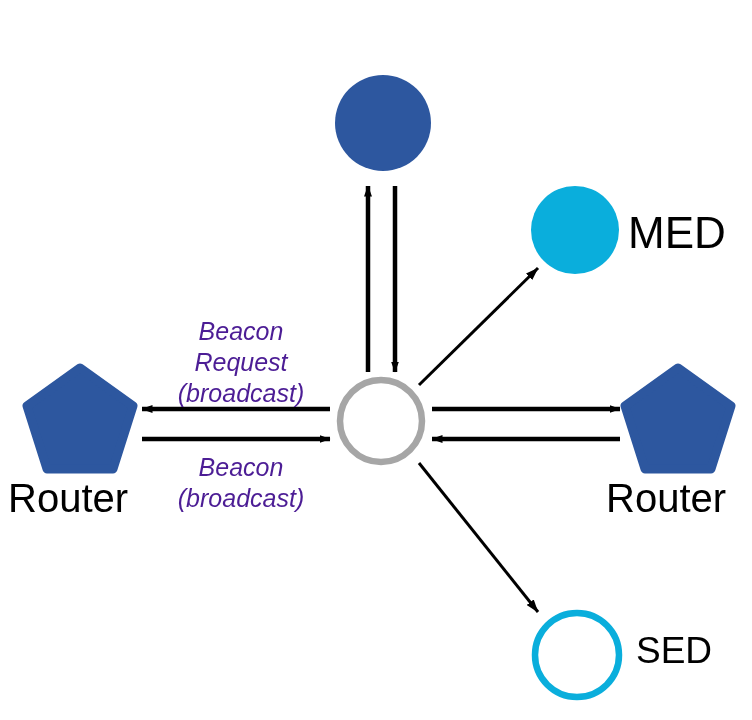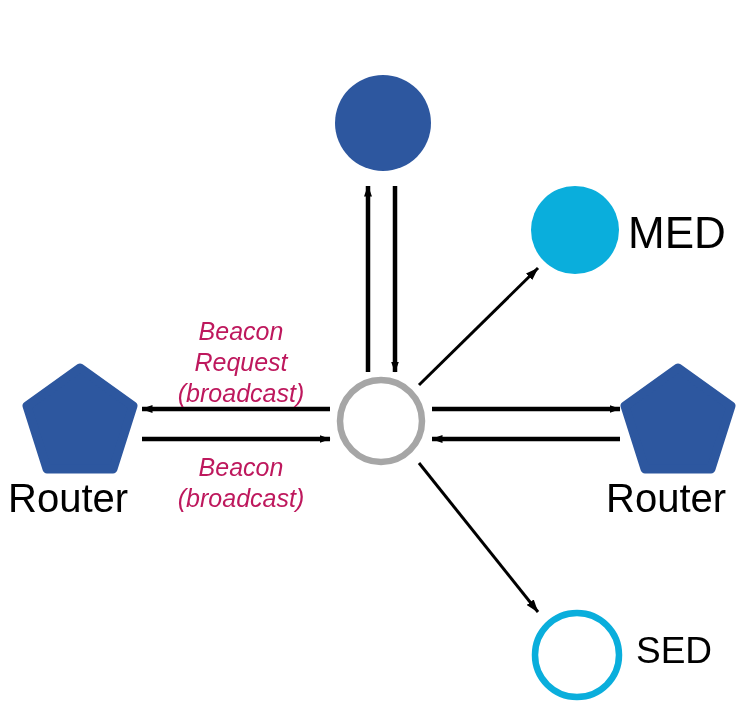--- a/index.html
+++ b/index.html
@@ -55,21 +55,21 @@
   }
   .label-router-right {
     left: 606px; top: 478px;
     font-size: 40px;
   }
   .edge-label {
     position: absolute;
     font-family: "Liberation Sans", sans-serif;
     font-style: italic;
     font-size: 25px;
-    color: #be185d;
+    color: #4c1d95;
     text-align: center;
     line-height: 1.24;
     white-space: pre-line;
   }
   .label-beacon-request {
     left: 146px; top: 316px; width: 190px;
   }
   .label-beacon {
     left: 146px; top: 452px; width: 190px;
   }

